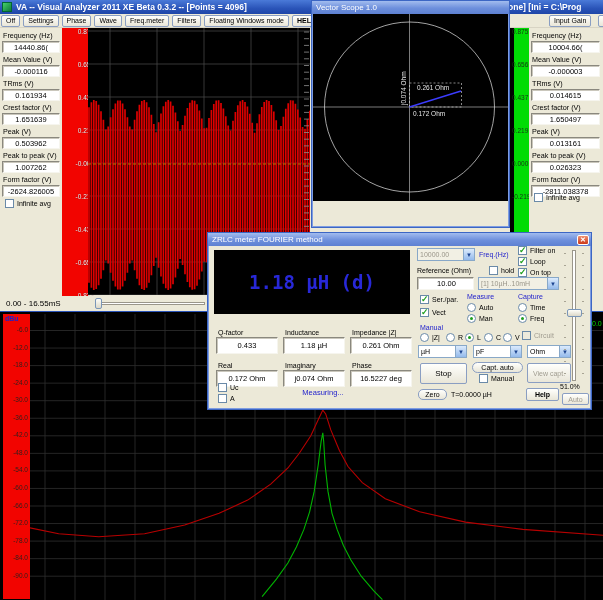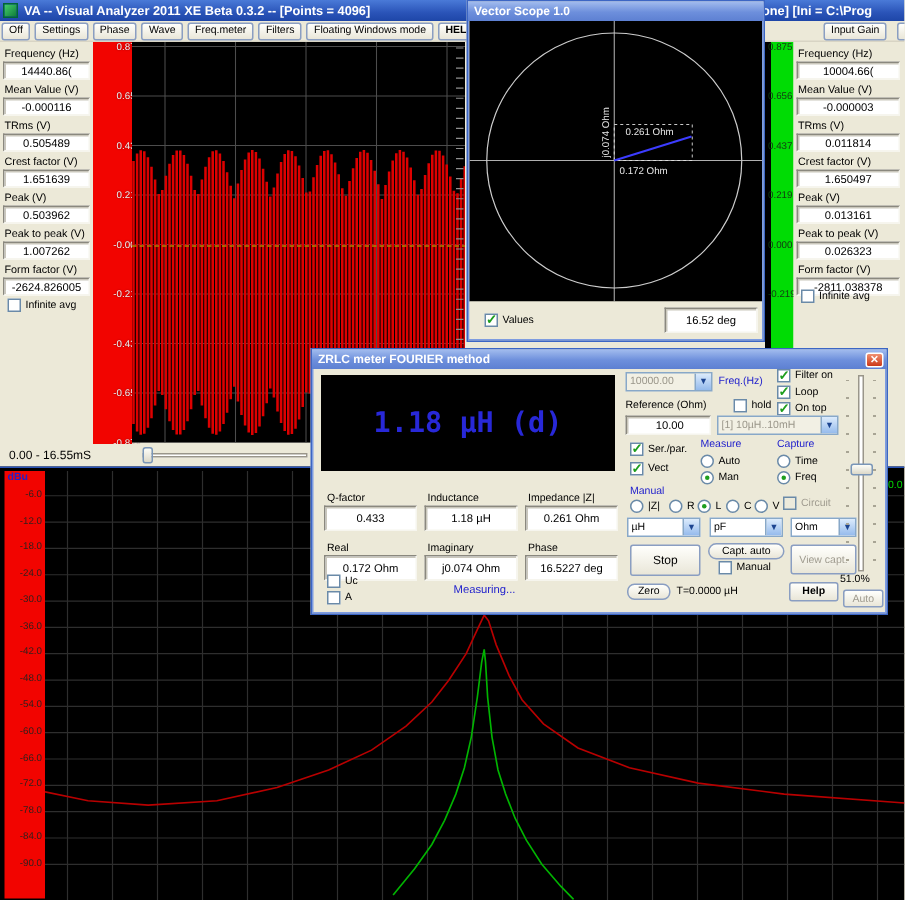--- a/index.html
+++ b/index.html
@@ -1,21 +1,21 @@
 <!DOCTYPE html>
 <html><head>
 <meta charset="utf-8">
 <style>
   *{box-sizing:border-box;margin:0;padding:0}
   html,body{width:603px;height:600px}
   body{position:relative;overflow:hidden;background:#ece9d8;font-family:"Liberation Sans",sans-serif;color:#000}
   .abs{position:absolute}
   
   #main-titlebar{left:0;top:0;width:603px;height:14px;background:linear-gradient(180deg,#4a7ad8,#2a54b8 60%,#1e46a8);color:#fff;font-weight:bold;font-size:8.5px;white-space:nowrap;overflow:hidden;z-index:1}
-  .subbar{background:linear-gradient(180deg,#a2bcee,#6d8fdc 55%,#5d80d2);color:#fff;font-weight:bold;font-size:8px;height:13px;line-height:13px;padding-left:4px;white-space:nowrap;overflow:hidden}
+  .subbar{background:linear-gradient(180deg,#a2bcee,#6d8fdc 55%,#5d80d2);color:#fff;font-weight:normal;font-size:8px;height:13px;line-height:13px;padding-left:4px;white-space:nowrap;overflow:hidden}
   
   #toolbar{left:0;top:14px;width:603px;height:14px;background:#ece9d8;border-bottom:1px solid #d8d4c4;z-index:1}
   .tbtn{background:linear-gradient(#fffffc,#e9e6d8);border:1px solid #8a9ec2;border-radius:2px;font-size:7px;height:12px;line-height:10px;padding:0 4px;white-space:nowrap}
   .xbtn{background:linear-gradient(#fffffc,#e9e6d8);border:1px solid #8a9ec2;border-radius:2px;font-size:7px;display:flex;align-items:center;justify-content:center;white-space:nowrap}
   .xbtn.dis{color:#a09c90}
   
   .sunk{background:#fff;border:1px solid;border-color:#8a887e #f6f5ee #f6f5ee #8a887e;box-shadow:inset 1px 1px 0 #cac7bc;font-size:7.5px;display:flex;align-items:center;justify-content:center;white-space:nowrap;overflow:hidden}
   .plabel{font-size:7.2px;white-space:nowrap}
   
   .cb{display:flex;align-items:center;gap:3px;font-size:7px;white-space:nowrap}
@@ -58,21 +58,21 @@
   <button class="tbtn abs" style="left:549px;top:1px;height:12px">Input Gain</button>
   <button class="tbtn abs" style="left:598px;top:1px;width:8px;height:12px"></button>
 </div>
 
 <div class="abs" id="left-panel" style="left:0;top:28px;width:62px;height:268px;background:#ece9d8">
     <div class="plabel" style="position: absolute; left: 3px; top: 3px;">Frequency (Hz)</div>
     <div class="sunk" style="position: absolute; left: 2px; top: 13px; width: 58px; height: 12px;">14440.86(</div>
     <div class="plabel" style="position: absolute; left: 3px; top: 27px;">Mean Value (V)</div>
     <div class="sunk" style="position: absolute; left: 2px; top: 37px; width: 58px; height: 12px;">-0.000116</div>
     <div class="plabel" style="position: absolute; left: 3px; top: 51px;">TRms (V)</div>
-    <div class="sunk" style="position: absolute; left: 2px; top: 61px; width: 58px; height: 12px;">0.505489</div>
+    <div class="sunk" style="position: absolute; left: 2px; top: 61px; width: 58px; height: 12px;">0.161934</div>
     <div class="plabel" style="position: absolute; left: 3px; top: 75px;">Crest factor (V)</div>
     <div class="sunk" style="position: absolute; left: 2px; top: 85px; width: 58px; height: 12px;">1.651639</div>
     <div class="plabel" style="position: absolute; left: 3px; top: 99px;">Peak (V)</div>
     <div class="sunk" style="position: absolute; left: 2px; top: 109px; width: 58px; height: 12px;">0.503962</div>
     <div class="plabel" style="position: absolute; left: 3px; top: 123px;">Peak to peak (V)</div>
     <div class="sunk" style="position: absolute; left: 2px; top: 133px; width: 58px; height: 12px;">1.007262</div>
     <div class="plabel" style="position: absolute; left: 3px; top: 147px;">Form factor (V)</div>
     <div class="sunk" style="position: absolute; left: 2px; top: 157px; width: 58px; height: 12px;">-2624.826005</div>
     <div class="cb" style="position: absolute; left: 5px; top: 171px;">
       <span class="bx"></span>
@@ -167,21 +167,21 @@
     <div style="position: absolute; left: 1px; top: 99px; font-size: 6.5px; color: rgb(20, 56, 20);">0.219</div>
     <div style="position: absolute; left: 1px; top: 132px; font-size: 6.5px; color: rgb(20, 56, 20);">0.000</div>
     <div style="position: absolute; left: 1px; top: 165px; font-size: 6.5px; color: rgb(20, 56, 20);">-0.219</div>
   </div>
 <div class="abs" id="right-panel" style="left:529px;top:28px;width:74px;height:204px;background:#ece9d8">
     <div class="plabel" style="position: absolute; left: 3px; top: 3px;">Frequency (Hz)</div>
     <div class="sunk" style="position: absolute; left: 2px; top: 13px; width: 69px; height: 12px;">10004.66(</div>
     <div class="plabel" style="position: absolute; left: 3px; top: 27px;">Mean Value (V)</div>
     <div class="sunk" style="position: absolute; left: 2px; top: 37px; width: 69px; height: 12px;">-0.000003</div>
     <div class="plabel" style="position: absolute; left: 3px; top: 51px;">TRms (V)</div>
-    <div class="sunk" style="position: absolute; left: 2px; top: 61px; width: 69px; height: 12px;">0.011814</div>
+    <div class="sunk" style="position: absolute; left: 2px; top: 61px; width: 69px; height: 12px;">0.014615</div>
     <div class="plabel" style="position: absolute; left: 3px; top: 75px;">Crest factor (V)</div>
     <div class="sunk" style="position: absolute; left: 2px; top: 85px; width: 69px; height: 12px;">1.650497</div>
     <div class="plabel" style="position: absolute; left: 3px; top: 99px;">Peak (V)</div>
     <div class="sunk" style="position: absolute; left: 2px; top: 109px; width: 69px; height: 12px;">0.013161</div>
     <div class="plabel" style="position: absolute; left: 3px; top: 123px;">Peak to peak (V)</div>
     <div class="sunk" style="position: absolute; left: 2px; top: 133px; width: 69px; height: 12px;">0.026323</div>
     <div class="plabel" style="position: absolute; left: 3px; top: 147px;">Form factor (V)</div>
     <div class="sunk" style="position: absolute; left: 2px; top: 157px; width: 69px; height: 12px;">-2811.038378</div>
     <div class="cb" style="position: absolute; left: 5px; top: 165px;">
       <span class="bx"></span>
@@ -256,29 +256,20 @@
   <svg id="vector-svg" width="195" height="187" style="display:block;background:#000;margin-left:1px">
     <line x1="96.5" y1="0" x2="96.5" y2="187" stroke="#b0b0b0" stroke-width="0.7"></line>
     <line x1="0" y1="93" x2="195" y2="93" stroke="#b0b0b0" stroke-width="0.7"></line>
     <circle cx="96.5" cy="93" r="85" stroke="#cccccc" fill="none" stroke-width="0.8"></circle>
     <rect x="96.5" y="69" width="52" height="24" stroke="#e0e0e0" stroke-dasharray="2,2" fill="none" stroke-width="0.6"></rect>
     <line x1="96.5" y1="93" x2="148" y2="77" stroke="#3c3cff" stroke-width="1.4"></line>
     <text x="104" y="76" fill="#e8e8e8" font-size="6.5">0.261 Ohm</text>
     <text x="93" y="91" fill="#e8e8e8" font-size="6.5" transform="rotate(-90 93 91)">j0.074 Ohm</text>
     <text x="100" y="102" fill="#e8e8e8" font-size="6.5">0.172 Ohm</text>
   </svg>
-  <div style="position:absolute;left:1px;bottom:1px;width:195px;height:25px;background:#ece9d8">
-    <div class="cb abs" style="left:10px;top:8px">
-        <span class="bx on"></span>
-        <span>Values</span>
-      </div>
-    <div class="sunk abs" style="left:130px;top:4px;width:62px;height:17px">
-        <span>16.52 deg</span>
-      </div>
-  </div>
 </div>
 
 <div class="abs win" id="zrlc-window" style="left:207px;top:232px;width:385px;height:178px;z-index:6">
   <div class="subbar"><span>ZRLC meter FOURIER method</span></div>
   <div class="abs" id="close-x" style="left:369px;top:2px;width:12px;height:10px">✕</div>
 
   <div class="abs" style="left:6px;top:17px;width:196px;height:64px;background:#000;display:flex;align-items:center;justify-content:center">
     <span style="color:#2828d8;font-size:19px;font-weight:bold;font-family:'DejaVu Sans Mono',monospace">1.18 µH (d)</span>
   </div>
 

